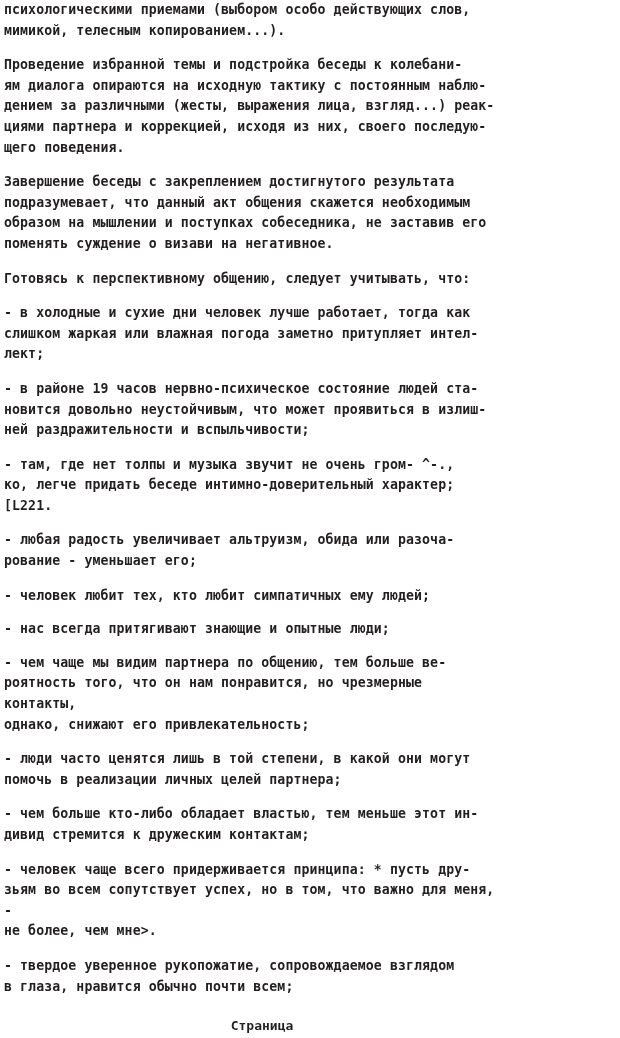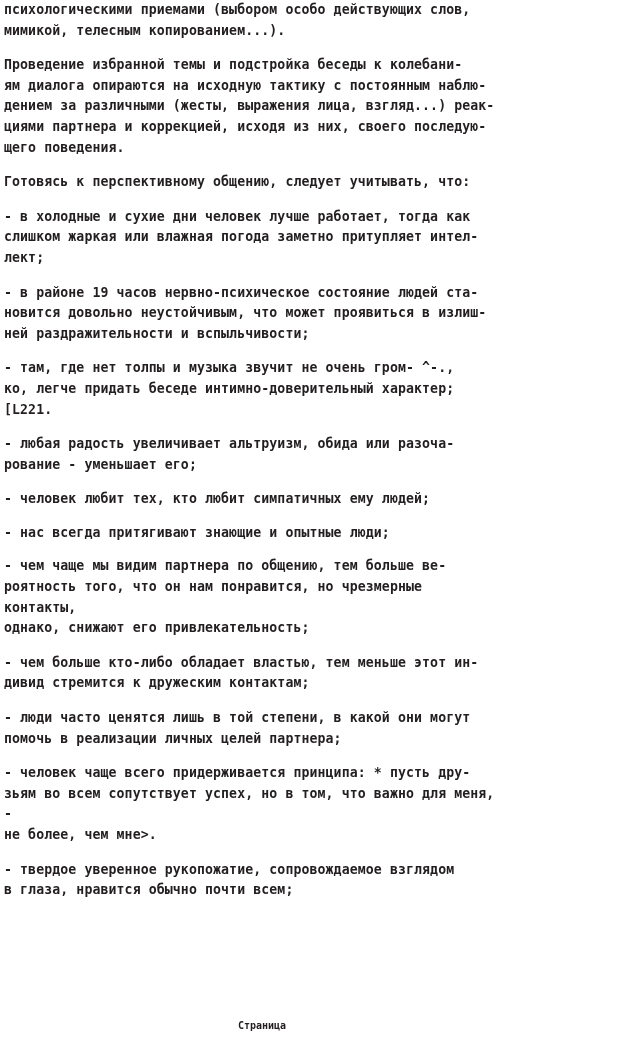--- a/index.html
+++ b/index.html
@@ -32,57 +32,61 @@
   }
   .para.tight {
     margin-bottom: 13px;
   }
   .footer {
     position: absolute;
     left: 16px;
     right: 0;
     bottom: 4px;
     text-align: center;
-    font-size: 10px;
+    font-size: 13px;
     line-height: 16px;
     font-weight: 600;
   }
 </style>
 </head>
 <body>
 
 <div class="page">
 
   <p class="para">психологическими приемами (выбором особо действующих слов,
 мимикой, телесным копированием...).</p>
   <p class="para">Проведение избранной темы и подстройка беседы к колебани-
 ям диалога опираются на исходную тактику с постоянным наблю-
 дением за различными (жесты, выражения лица, взгляд...) реак-
 циями партнера и коррекцией, исходя из них, своего последую-
 щего поведения.</p>
+  <p class="para">Завершение беседы с закреплением достигнутого результата
+подразумевает, что данный акт общения скажется необходимым
+образом на мышлении и поступках собеседника, не заставив его
+поменять суждение о визави на негативное.</p>
   <p class="para">Готовясь к перспективному общению, следует учитывать, что:</p>
   <p class="para">- в холодные и сухие дни человек лучше работает, тогда как
 слишком жаркая или влажная погода заметно притупляет интел-
 лект;</p>
   <p class="para">- в районе 19 часов нервно-психическое состояние людей ста-
 новится довольно неустойчивым, что может проявиться в излиш-
 ней раздражительности и вспыльчивости;</p>
   <p class="para">- там, где нет толпы и музыка звучит не очень гром- ^-.,
 ко, легче придать беседе интимно-доверительный характер; [L221.</p>
   <p class="para">- любая радость увеличивает альтруизм, обида или разоча-
 рование - уменьшает его;</p>
   <p class="para tight">- человек любит тех, кто любит симпатичных ему людей;</p>
   <p class="para tight">- нас всегда притягивают знающие и опытные люди;</p>
   <p class="para">- чем чаще мы видим партнера по общению, тем больше ве-
 роятность того, что он нам понравится, но чрезмерные контакты,
 однако, снижают его привлекательность;</p>
+  <p class="para">- люди часто ценятся лишь в той степени, в какой они могут
+помочь в реализации личных целей партнера;</p>
   <p class="para">- чем больше кто-либо обладает властью, тем меньше этот ин-
 дивид стремится к дружеским контактам;</p>
-  <p class="para">- люди часто ценятся лишь в той степени, в какой они могут
-помочь в реализации личных целей партнера;</p>
   <p class="para">- человек чаще всего придерживается принципа: * пусть дру-
 зьям во всем сопутствует успех, но в том, что важно для меня, -
 не более, чем мне&gt;.</p>
   <p class="para">- твердое уверенное рукопожатие, сопровождаемое взглядом
 в глаза, нравится обычно почти всем;</p>
 
   <div class="footer">Страница</div>
 </div>
 
 </body></html>

